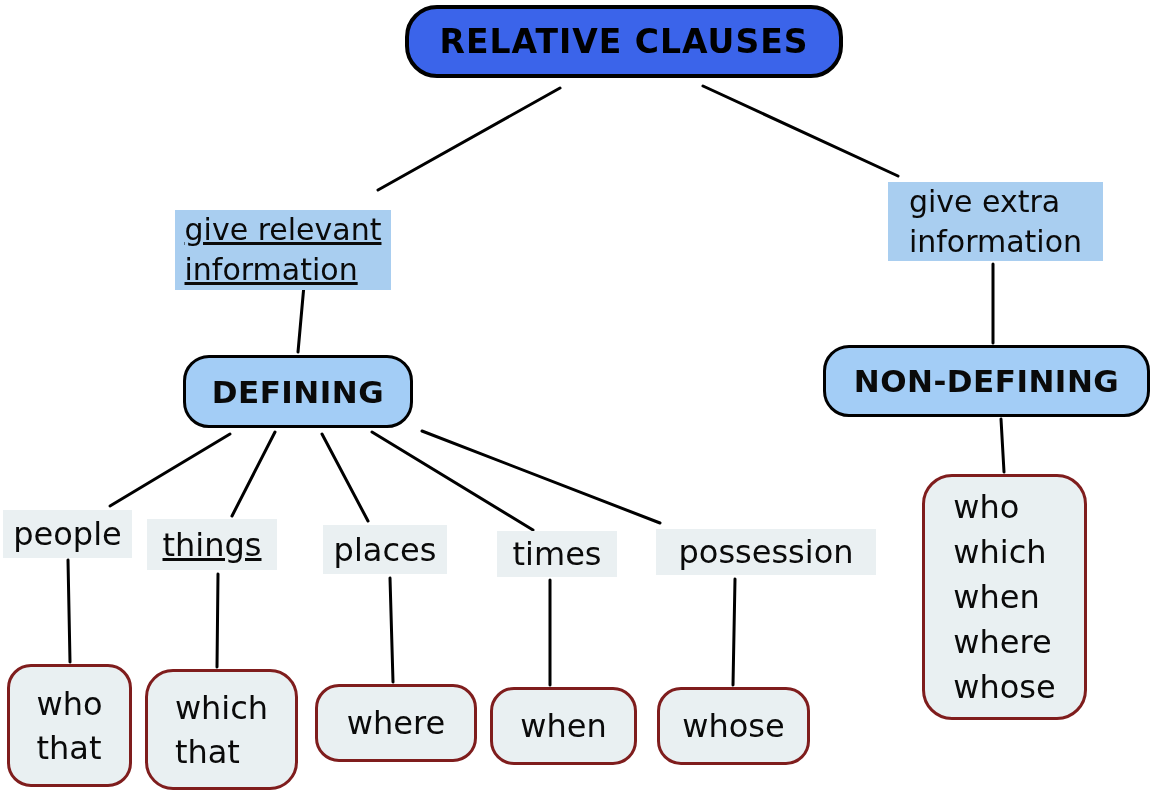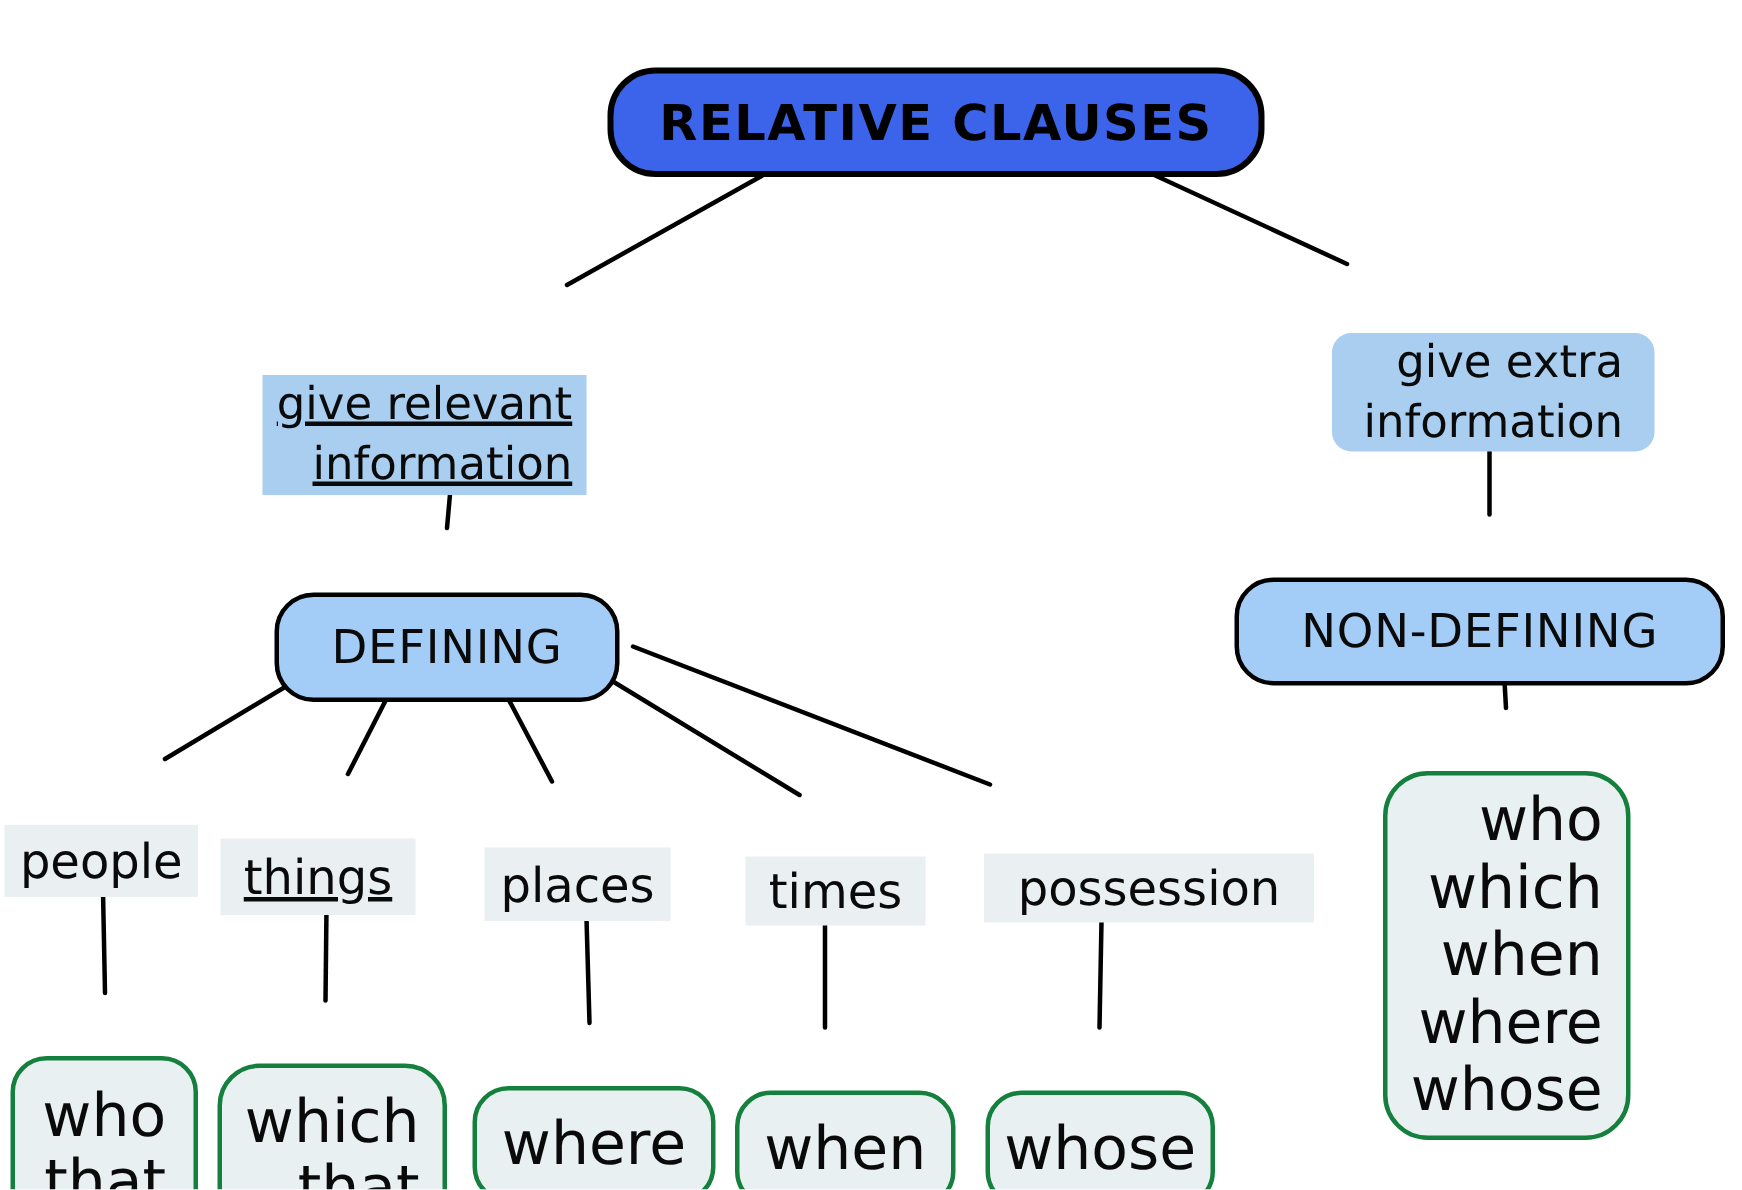--- a/index.html
+++ b/index.html
@@ -22,68 +22,68 @@
     width: 1161px;
     height: 793px;
     pointer-events: none;
   }
   .node {
     position: absolute;
     box-sizing: border-box;
     display: flex;
     align-items: center;
     justify-content: center;
-    text-align: right;
+    text-align: left;
     white-space: pre-line;
     color: #0a0a0a;
-    margin-top: 40px;
   }
   .root-node {
     left: 405px; top: 5px; width: 438px; height: 73px;
     background: #3B64EA;
     border: 4px solid #000;
     border-radius: 32px;
     font-size: 33px;
     font-weight: bold;
     letter-spacing: 1px;
     color: #000;
   }
   .note {
     background: #A9CEF0;
     font-size: 30px;
     line-height: 40px;
     padding: 0 4px;
   }
   .note-left  { left: 175px; top: 210px; width: 216px; height: 80px; text-decoration: underline; }
-  .note-right { left: 888px; top: 182px; width: 215px; height: 79px; border-radius: 13px; }
+  .note-right { left: 888px; top: 182px; width: 215px; height: 79px; }
   .type-node {
     background: #A3CDF6;
     border: 3px solid #000;
     border-radius: 26px;
     font-size: 31px;
     letter-spacing: 0.5px;
+    font-weight: bold;
   }
   .defining-node     { left: 183px; top: 355px; width: 230px; height: 73px; }
   .non-defining-node { left: 823px; top: 345px; width: 327px; height: 72px; }
   .cat-label {
     background: #EAF0F2;
     font-size: 32px;
     line-height: 44px;
     padding: 0 4px;
   }
   .cat-people     { left: 3px;   top: 510px; width: 129px; height: 48px; }
   .cat-things     { left: 147px; top: 519px; width: 130px; height: 51px; text-decoration: underline; }
   .cat-places     { left: 323px; top: 525px; width: 124px; height: 49px; }
   .cat-times      { left: 497px; top: 531px; width: 120px; height: 46px; }
   .cat-possession { left: 656px; top: 529px; width: 220px; height: 46px; }
   .pronoun-box {
     background: #E9F0F2;
-    border: 3px solid #15803d;
+    border: 3px solid #7f1d1d;
     border-radius: 24px;
-    font-size: 40px;
+    font-size: 32px;
     line-height: 44px;
   }
   .pb-who-that   { left: 7px;   top: 664px; width: 125px; height: 123px; }
   .pb-which-that { left: 145px; top: 669px; width: 153px; height: 121px; border-radius: 28px; }
   .pb-where      { left: 315px; top: 684px; width: 162px; height: 78px; }
   .pb-when       { left: 490px; top: 687px; width: 147px; height: 78px; }
   .pb-whose      { left: 657px; top: 687px; width: 153px; height: 78px; }
   .pb-nondefining {
     left: 922px; top: 474px; width: 165px; height: 246px;
     border-radius: 30px;

